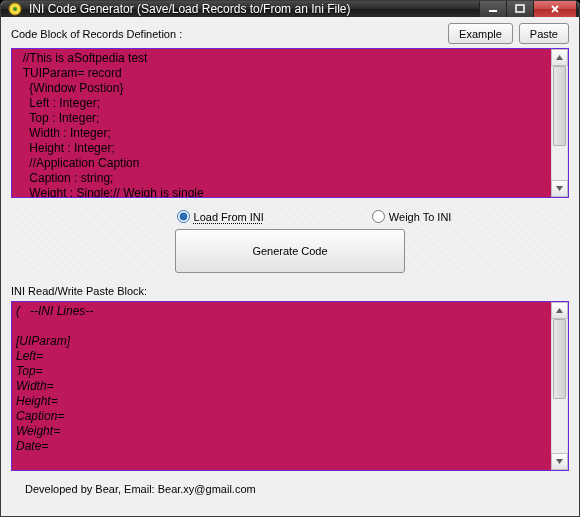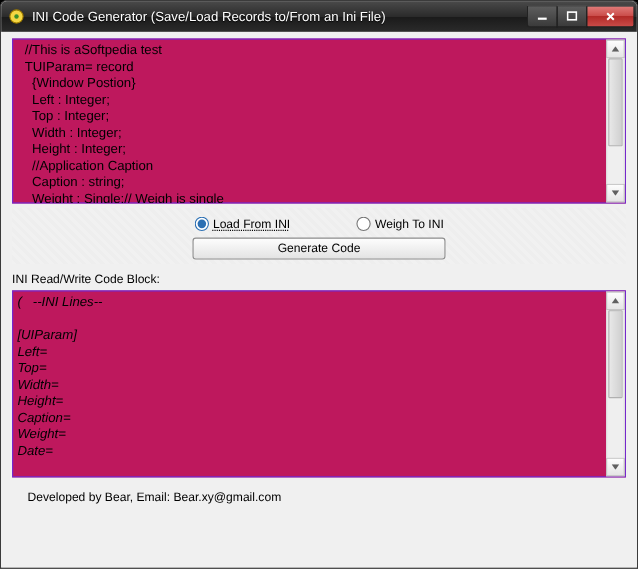--- a/index.html
+++ b/index.html
@@ -10,21 +10,21 @@
     width: 580px; height: 517px;
     background: #fff;
     border: 1px solid #3b3b3b;
     border-radius: 6px 6px 0 0;
     display: flex; flex-direction: column;
     overflow: hidden;
   }
 
   
   .titlebar {
-    height: 28px;
+    height: 16px;
     background: linear-gradient(to bottom, #4a4a4a 0%, #2b2b2b 50%, #1a1a1a 51%, #2b2b2b 100%);
     display: flex; align-items: center;
     padding: 0 0 0 6px;
     color: #fff;
     font-size: 12px;
     user-select: none;
   }
   .titlebar .app-icon {
     width: 16px; height: 16px; margin-right: 6px;
     display: inline-flex; align-items: center; justify-content: center;
@@ -99,26 +99,26 @@
   .definition .sb-thumb { top: 0; height: 70%; }
   .output .sb-thumb { top: 0; height: 60%; }
 
   .middle {
     padding: 8px 0 4px 0;
     display: flex; flex-direction: column; align-items: center;
     gap: 6px;
     background: repeating-linear-gradient(45deg, #f1f1f1 0 3px, #eeeeee 3px 6px);
   }
   .radio-row { display: flex; gap: 60px; align-items: center; font-size: 11px; }
-  .radio-row label { display: inline-flex; align-items: center; gap: 4px; }
+  .radio-row label { display: inline-flex; align-items: center; gap: 4px; margin-left: 48px; }
   .radio-row input[type=radio] { width: 13px; height: 13px; accent-color: #2b6fb3; }
   .radio-row .dotted { text-decoration: underline dotted; text-underline-offset: 2px; }
 
   .generate {
-    width: 230px; height: 20px;
+    width: 230px; height: 44px;
     background: linear-gradient(to bottom, #fdfdfd, #e3e3e3);
     border: 1px solid #8e8e8e; border-radius: 3px;
     font-size: 11px;
     display: flex; align-items: center; justify-content: center;
   }
 
   .footer {
     padding: 8px 2px 2px 2px;
     font-size: 11px; color: #000; margin-left: 12px;
   }
@@ -153,20 +153,25 @@
       <div class="winbtn close">
         <svg width="10" height="10">
             <path d="M2 2 L8 8 M8 2 L2 8" stroke="#fff" stroke-width="1.8"></path>
           </svg>
       </div>
     </div>
   </div>
 
   <div class="client">
 
+    <div class="row">
+      <span class="lbl">Code Block of Records Definetion :</span>
+      <span class="btn">Example</span>
+      <span class="btn">Paste</span>
+    </div>
 
     <div class="textwrap definition">
       <div class="textarea" contenteditable="true" style="">  //This is aSoftpedia test
   TUIParam= record
     {Window Postion}
     Left : Integer;
     Top : Integer;
     Width : Integer;
     Height : Integer;
     //Application Caption
@@ -198,21 +203,21 @@
         </label>
         <label>
           <input type="radio" name="mode" style="">
           <span>Weigh To INI</span>
         </label>
       </div>
       <div class="generate">Generate Code</div>
     </div>
 
     <div class="row" style="margin-top:4px;">
-      <span class="lbl">INI Read/Write Code Block:</span>
+      <span class="lbl">INI Read/Write Paste Block:</span>
     </div>
 
     <div class="textwrap output">
       <div class="textarea" contenteditable="true" style="">(   --INI Lines--
 
 [UIParam]
 Left=
 Top=
 Width=
 Height=

